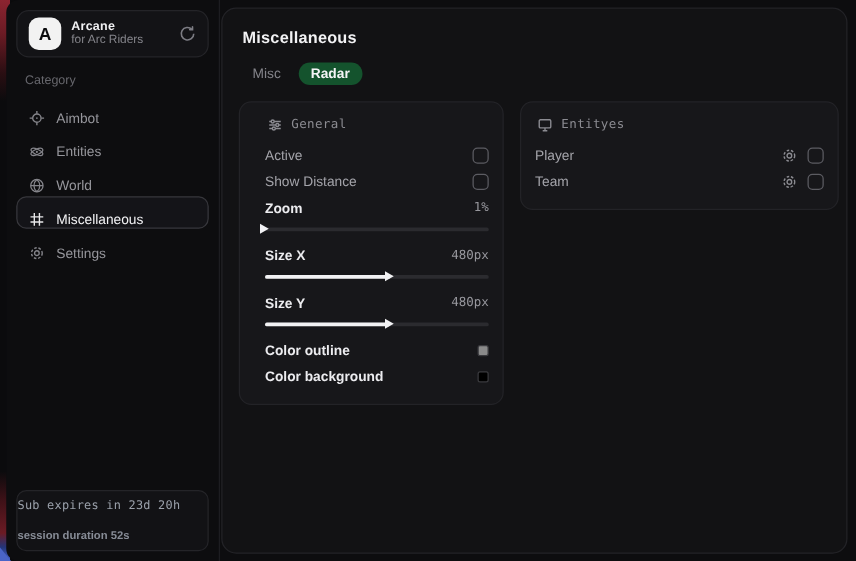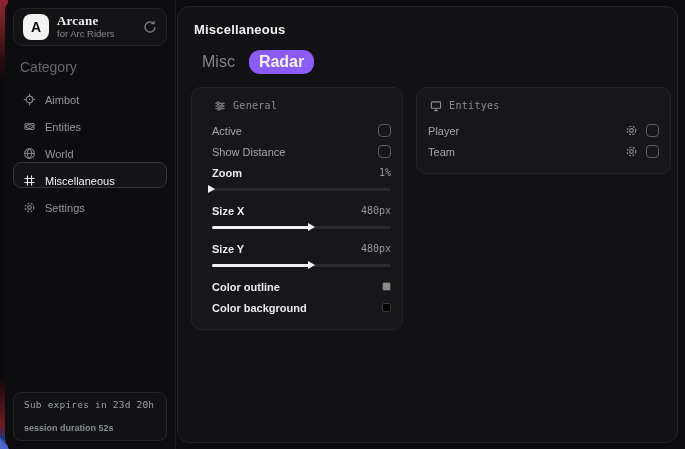--- a/index.html
+++ b/index.html
@@ -17,45 +17,45 @@
 
   
   .sidebar { position:absolute; left:0; top:0; width:170px; height:449px; padding:8px; }
   .divider-v { position:absolute; left:170px; top:0; width:1px; height:449px; background:#1d1d21; }
 
   .logo-card { height:38px; border:1px solid #242428; background:#131316; border-radius:10px;
     display:flex; align-items:center; padding:0 9px; gap:8px; }
   .avatar { width:26px; height:26px; border-radius:8px; background:#f2f2f2; color:#0c0c0e;
     display:flex; align-items:center; justify-content:center; font-weight:bold; font-size:14px; }
   .logo-text { flex:1; line-height:1.15; }
-  .logo-name { color:#f0f0f2; font-size:13px; font-weight:bold; letter-spacing:.2px;font-family:Liberation Serif, serif; }
+  .logo-name { color:#f0f0f2; font-size:10px; font-weight:bold; letter-spacing:.2px; }
   .logo-sub { color:#85858b; font-size:9.5px; }
   .refresh { width:14px; height:14px; color:#7c7c83; cursor:pointer; }
 
-  .cat-label { margin:13px 0 6px 7px; color:#67676d; font-size:14px; }
+  .cat-label { margin:13px 0 6px 7px; color:#67676d; font-size:10px; }
 
   .nav-item { height:26px; margin:1px 0; display:flex; align-items:flex-end; gap:9px;
     padding:0 8px; border:1px solid transparent; border-radius:8px; color:#96969c;
     font-size:11px; cursor:pointer; }
   .nav-item .nicon { width:14px; height:14px; display:flex; align-items:center; justify-content:center; color:#84848a; }
   .nav-item.active { border-color:#37373c; background:#141418; color:#f2f2f4; }
   .nav-item.active .nicon { color:#e8e8ea; }
 
   .sub-card { position:absolute; left:8px; bottom:8px; width:154px; border:1px solid #242428;
-    background:#121215; border-radius:8px; padding:6px 10px 7px; }
+    background:#121215; border-radius:8px; padding:6px 0 7px; }
   .sub-line1 { color:#9aa0aa; font-size:9.5px; letter-spacing:.2px; }
   .sub-line2 { color:#878c96; font-size:9px; margin-top:13px; font-weight:bold; }
 
   
   .main { position:absolute; left:172px; top:6px; width:501px; height:437px;
     background:#121214; border:1px solid #232327; border-radius:12px; padding:13px 6px 13px 13px; }
   .page-title { color:#f2f2f4; font-size:13px; font-weight:bold; margin:2px 0 0 3px; letter-spacing:.2px; }
   .tabs { display:flex; align-items:center; gap:4px; margin:13px 0 0 1px; }
-  .tab { font-size:16px; padding:3px 10px; border-radius:11px; color:#84848a; cursor:pointer; }
-  .tab.active { background:#8b5cf6; color:#f4f4f6; font-weight:bold; }
+  .tab { font-size:11px; padding:3px 10px; border-radius:11px; color:#84848a; cursor:pointer; }
+  .tab.active { background:#14532d; color:#f4f4f6; font-weight:bold; }
 
   .cards { display:flex; align-items:flex-start; gap:13px; margin-top:13px; }
   .card { background:#17171a; border:1px solid #232327; border-radius:10px; padding:9px 11px 11px; }
   .card.general { width:230px;padding-left:20px; }
   .card.entities { width:278px; }
   .card-head { display:flex; align-items:center; gap:7px; color:#8b8b91; font-size:10px;
     margin:2px 0 8px 1px; letter-spacing:.3px; }
   .card-head .hicon { width:13px; height:13px; display:flex; align-items:center; justify-content:center; }
 
   .row { display:flex; align-items:center; justify-content:space-between; min-height:21px; }

